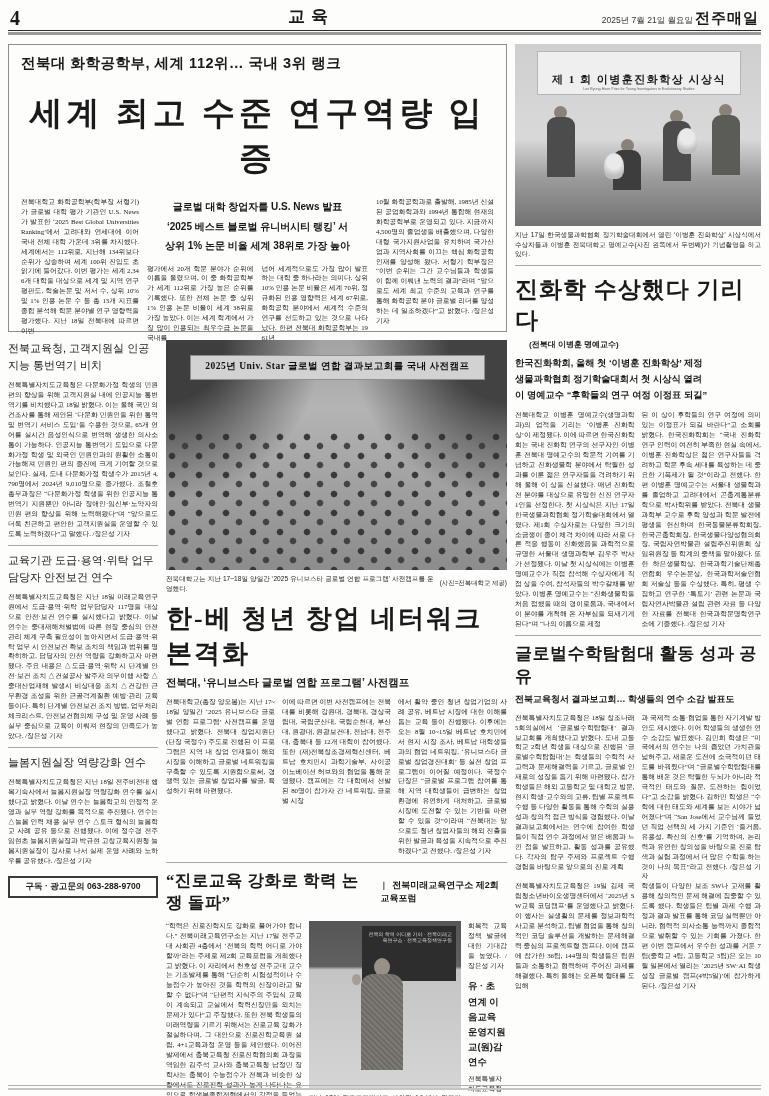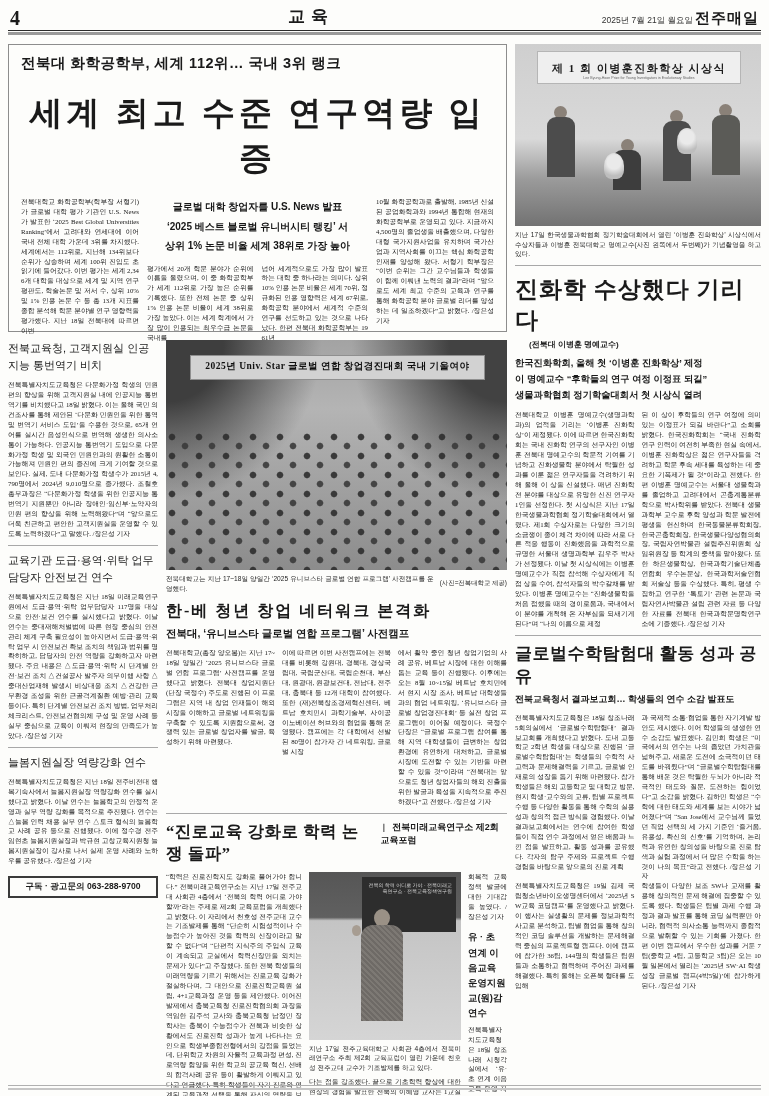--- a/index.html
+++ b/index.html
@@ -33,21 +33,21 @@
   .lead-col{width:118px;flex:none;}
   .lead-mid{flex:1;min-width:0;display:flex;flex-direction:column;}
   .lead-deck{text-align:center;font-family:"Liberation Sans",sans-serif;font-weight:bold;
              font-size:10px;line-height:1.95;margin-bottom:8px;}
   .lead-midcols{display:flex;gap:8px;flex:1;}
   .lead-midcols>div{flex:1;min-width:0;}
   
   .photo{position:relative;overflow:hidden;background:#b5b5b5;}
   .photo-award{height:182px;background:linear-gradient(180deg,#cfcfcf 0%,#d9d9d9 52%,#9b9b9b 74%,#727272 100%);}
   .award-banner{position:absolute;top:7px;left:9%;width:82%;background:#efefef;border:1px solid #b5b5b5;
-                text-align:center;padding:9px 0 3px;}
+                text-align:center;padding:20px 0 3px;}
   .award-banner .t1{font-size:11px;font-weight:bold;letter-spacing:1.5px;}
   .award-banner .t2{font-size:3.6px;color:#666;font-family:"Liberation Sans",sans-serif;}
   .person{position:absolute;}
   .person .head{width:13px;height:13px;border-radius:50%;background:#8a8178;margin:0 auto;}
   .person .torso{width:28px;height:60px;border-radius:9px 9px 0 0;margin-top:-2px;background:#4c4c4c;}
   .person.seated .torso{height:40px;background:#3d3d3d;}
   .bouquet{position:absolute;width:20px;height:26px;border-radius:50% 50% 35% 35%;
            background:radial-gradient(circle at 50% 35%,#eaeaea 0 35%,#bdbdbd 70%);}
   .photo-crowd{height:230px;background:
       radial-gradient(circle at 0% 2%,#3e3e3e 0 14%,rgba(62,62,62,0) 38%),
@@ -69,23 +69,23 @@
                   background:repeating-linear-gradient(45deg,#6e6a66 0 2px,#7d7974 2px 4px);}
   .speaker .hand{position:absolute;left:-9px;top:16px;width:9px;height:11px;border-radius:50%;background:#a79d92;}
   
   .evo-headline{font-size:23px;font-weight:bold;letter-spacing:1px;margin:8px 0 3px;}
   .evo-sub{font-size:8px;font-weight:bold;font-family:"Liberation Sans",sans-serif;color:#222;margin:0 0 5px 14px;}
   .evo-points{font-family:"Liberation Sans",sans-serif;font-size:9.3px;font-weight:bold;line-height:1.75;margin-bottom:7px;}
   .math-headline{font-size:17px;font-weight:bold;letter-spacing:.5px;margin:6px 0 5px;}
   .math-sub{font-family:"Liberation Sans",sans-serif;font-size:9px;font-weight:bold;margin-bottom:7px;}
   .sw-headline{font-size:13.5px;font-weight:bold;margin:6px 0 6px;}
   .rail-headline{font-family:"Liberation Sans",sans-serif;font-size:11px;font-weight:normal;line-height:1.55;margin-bottom:6px;}
-  .startup-headline{font-size:16px;font-weight:bold;letter-spacing:2px;margin:8px 0 5px;}
+  .startup-headline{font-size:26px;font-weight:bold;letter-spacing:2px;margin:8px 0 5px;}
   .startup-sub{font-family:"Liberation Sans",sans-serif;font-size:10.5px;font-weight:bold;margin-bottom:7px;}
-  .forum-headrow{display:flex;align-items:flex-start;gap:7px;margin:7px 0 7px;}
+  .forum-headrow{display:flex;align-items:center;gap:7px;margin:7px 0 7px;}
   .forum-headline{font-size:16.5px;font-weight:bold;letter-spacing:.5px;}
   .forum-tag{font-family:"Liberation Sans",sans-serif;font-size:9px;font-weight:bold;}
   .forum-tag::before{content:"\2758";margin-right:5px;color:#444;font-size:8px;}
   .ieum-headline{font-family:"Liberation Sans",sans-serif;font-size:9.4px;font-weight:bold;line-height:1.6;margin:8px 0 5px;}
   
   .left-rail{width:150px;flex:none;}
   .center-col{flex:1;min-width:0;}
   .below-row{display:flex;gap:8px;margin-top:8px;}
   .caption-row{display:flex;gap:6px;align-items:flex-start;}
   .caption-row .cap{flex:1;}
@@ -156,21 +156,21 @@
           <article>
             <div class="rail-headline">늘봄지원실장 역량강화 연수</div>
             <div class="body-txt">전북특별자치도교육청은 지난 18일 전주비전대 행복기숙사에서 늘봄지원실장 역량강화 연수를 실시했다고 밝혔다. 이날 연수는 늘봄학교의 안정적 운영과 실무 역량 강화를 목적으로 추진됐다. 연수는 △늘봄 인력 채용 실무 연수 △토크 형식의 늘봄학교 사례 공유 등으로 진행됐다. 이에 정수경 전주 임현초 늘봄지원실장과 박규현 고창교육지원청 늘봄지원실장이 강사로 나서 실제 운영 사례와 노하우를 공유했다. /장은성 기자</div>
           </article>
           <div class="subscribe">구독 · 광고문의 063-288-9700</div>
         </aside>
 
         <div class="center-col">
           <figure style="margin:0">
             <div class="photo photo-crowd">
-              <div class="crowd-banner">2025년 Univ. Star 글로벌 연합 창업경진대회 국내 기울여야</div>
+              <div class="crowd-banner">2025년 Univ. Star 글로벌 연합 결과보고회를 국내 사전캠프</div>
               <div class="crowd-people"></div>
             </div>
             <div class="caption caption-row">
               <span class="cap">전북대학교는 지난 17~18일 양일간 ‘2025 유니브스타 글로벌 연합 프로그램’ 사전캠프를 운영했다.</span>
               <span class="credit">(사진=전북대학교 제공)</span>
             </div>
           </figure>
 
           <article>
             <h2 class="startup-headline">한-베 청년 창업 네터워크 본격화</h2>
@@ -248,22 +248,22 @@
         <div class="caption">지난 17일 한국생물과학협회 정기학술대회에서 열린 ‘이병훈 진화학상’ 시상식에서 수상자들과 이병훈 전북대학교 명예교수(사진 왼쪽에서 두번째)가 기념촬영을 하고 있다.</div>
       </figure>
 
       <hr class="divider">
 
       <article>
         <h2 class="evo-headline">진화학 수상했다 기리다</h2>
         <div class="evo-sub">(전북대 이병훈 명예교수)</div>
         <div class="evo-points">
           <div>한국진화학회, 올해 첫 ‘이병훈 진화학상’ 제정</div>
+          <div>생물과학협회 정기학술대회서 첫 시상식 열려</div>
           <div>이 명예교수 “후학들의 연구 여정 이정표 되길”</div>
-          <div>생물과학협회 정기학술대회서 첫 시상식 열려</div>
         </div>
         <div class="cols body-txt">
           <div>전북대학교 이병훈 명예교수(생명과학과)의 업적을 기리는 ‘이병훈 진화학상’이 제정됐다. 이에 따르면 한국진화학회는 국내 진화학 연구의 선구자인 이병훈 전북대 명예교수의 학문적 기여를 기념하고 진화생물학 분야에서 탁월한 성과를 이룬 젊은 연구자들을 격려하기 위해 올해 이 상을 신설했다. 매년 진화학 전 분야를 대상으로 유망한 신진 연구자 1인을 선정한다. 첫 시상식은 지난 17일 한국생물과학협회 정기학술대회에서 열렸다. 제1회 수상자로는 다양한 크기의 소금쟁이 종이 체격 차이에 따라 서로 다른 적응 행동이 진화했음을 과학적으로 규명한 서울대 생명과학부 김우주 박사가 선정됐다. 이날 첫 시상식에는 이병훈 명예교수가 직접 참석해 수상자에게 직접 상을 수여, 참석자들의 박수갈채를 받았다. 이병훈 명예교수는 “진화생물학을 처음 접했을 때의 경이로움과, 국내에서 이 분야를 개척해 온 자부심을 되새기게 된다”며 “나의 이름으로 제정</div>
           <div>된 이 상이 후학들의 연구 여정에 의미 있는 이정표가 되길 바란다”고 소회를 밝혔다. 한국진화학회는 “국내 진화학 연구 인력이 여전히 부족한 현실 속에서, 이병훈 진화학상은 젊은 연구자들을 격려하고 학문 후속 세대를 육성하는 데 중요한 기폭제가 될 것”이라고 전했다. 한편 이병훈 명예교수는 서울대 생물학과를 졸업하고 고려대에서 곤충계통분류학으로 박사학위를 받았다. 전북대 생물과학부 교수로 후학 양성과 학문 발전에 평생을 헌신하며 한국동물분류학회장, 한국곤충학회장, 한국생물다양성협의회장, 국립자연박물관 설립추진위원회 상임위원장 등 학계의 중책을 맡아왔다. 또한 하은생물학상, 한국과학기술단체총연합회 우수논문상, 한국과학저술인협회 저술상 등을 수상했다. 특히, 평생 수집하고 연구한 ‘톡토기’ 관련 논문과 국립자연사박물관 설립 관련 자료 등 다양한 자료를 전북대 한국과학문명학연구소에 기증했다. /장은성 기자</div>
         </div>
       </article>
 
       <hr class="divider">
 
       <article>

